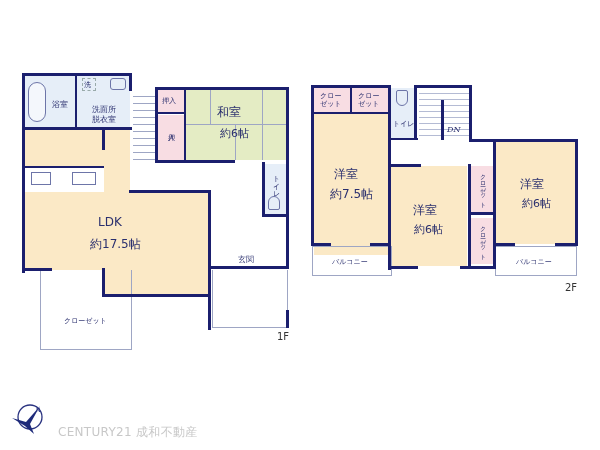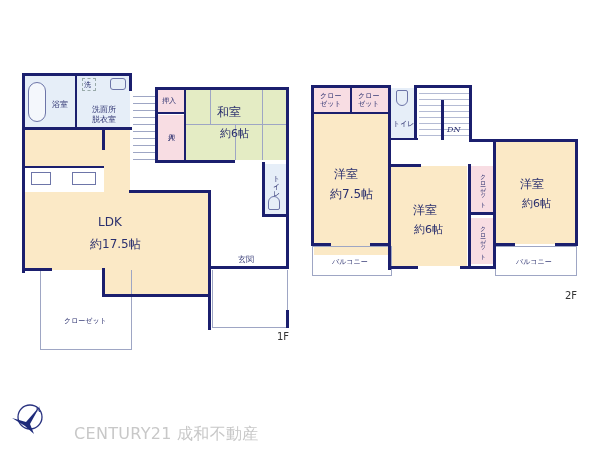--- a/index.html
+++ b/index.html
@@ -9,21 +9,21 @@
   .wall { background:#1b1f6e; position:absolute; }
   .thin { background:#9ea6c4; position:absolute; }
   .room { position:absolute; box-sizing:border-box; }
   .lbl { position:absolute; text-align:center; white-space:nowrap; color:#2a2f6e; }
   .big { font-size:12px; }
   .mid { font-size:11px; }
   .small { font-size:8px; }
   .tiny { font-size:7px; line-height:8px; }
   .vert { writing-mode:vertical-rl; font-size:7px; letter-spacing:0; }
   .floor-tag { font-size:10px; color:#333; position:absolute; }
-  .brand { position:absolute; font-size:16px; color:#c8c8c8; letter-spacing:0.3px;margin-left:16px; }
+  .brand { position:absolute; font-size:12px; color:#c8c8c8; letter-spacing:0.3px; }
   svg { position:absolute; overflow:visible; }
 </style>
 </head>
 <body>
 
 <div>
 
   <div class="room" style="left:24px;top:75px;width:52px;height:52px;background:#e6eef8;"></div>
   <div class="abs" style="left:28px;top:82px;width:18px;height:40px;border:1.5px solid #6d75a8;border-radius:9px;background:#f4f7fc;"></div>
   <div class="lbl small" style="left:52px;top:99px;">浴室</div>
@@ -157,21 +157,21 @@
   <div class="wall" style="left:468px;top:164px;width:3px;height:105px;"></div>
   <div class="wall" style="left:493px;top:142px;width:3px;height:127px;"></div>
   <div class="wall" style="left:471px;top:212px;width:22px;height:3px;"></div>
   <div class="wall" style="left:311px;top:243px;width:20px;height:3px;"></div>
   <div class="wall" style="left:370px;top:243px;width:21px;height:3px;"></div>
   <div class="wall" style="left:388px;top:266px;width:30px;height:3px;"></div>
   <div class="wall" style="left:460px;top:266px;width:36px;height:3px;"></div>
   <div class="wall" style="left:495px;top:243px;width:20px;height:3px;"></div>
   <div class="wall" style="left:555px;top:243px;width:23px;height:3px;"></div>
 
-  <div class="floor-tag" style="left:565px;top:290px;">2F</div>
+  <div class="floor-tag" style="left:565px;top:282px;">2F</div>
 </div>
 
 <svg style="left:10px;top:402px;" width="36" height="36" viewBox="0 0 36 36">
   <circle cx="20" cy="15" r="12" fill="none" stroke="#2a3380" stroke-width="1.3"></circle>
   <path d="M2 16 L16 20 L30 4 L20 22 L24 32 L15 24 Z" fill="#1e2a7a"></path>
   <text x="26" y="10" font-size="6" fill="#2a3380" font-family="DejaVu Sans, sans-serif">N</text>
 </svg>
 <div class="brand" style="left:58px;top:424px;">CENTURY21 成和不動産</div>
 
 </body></html>

